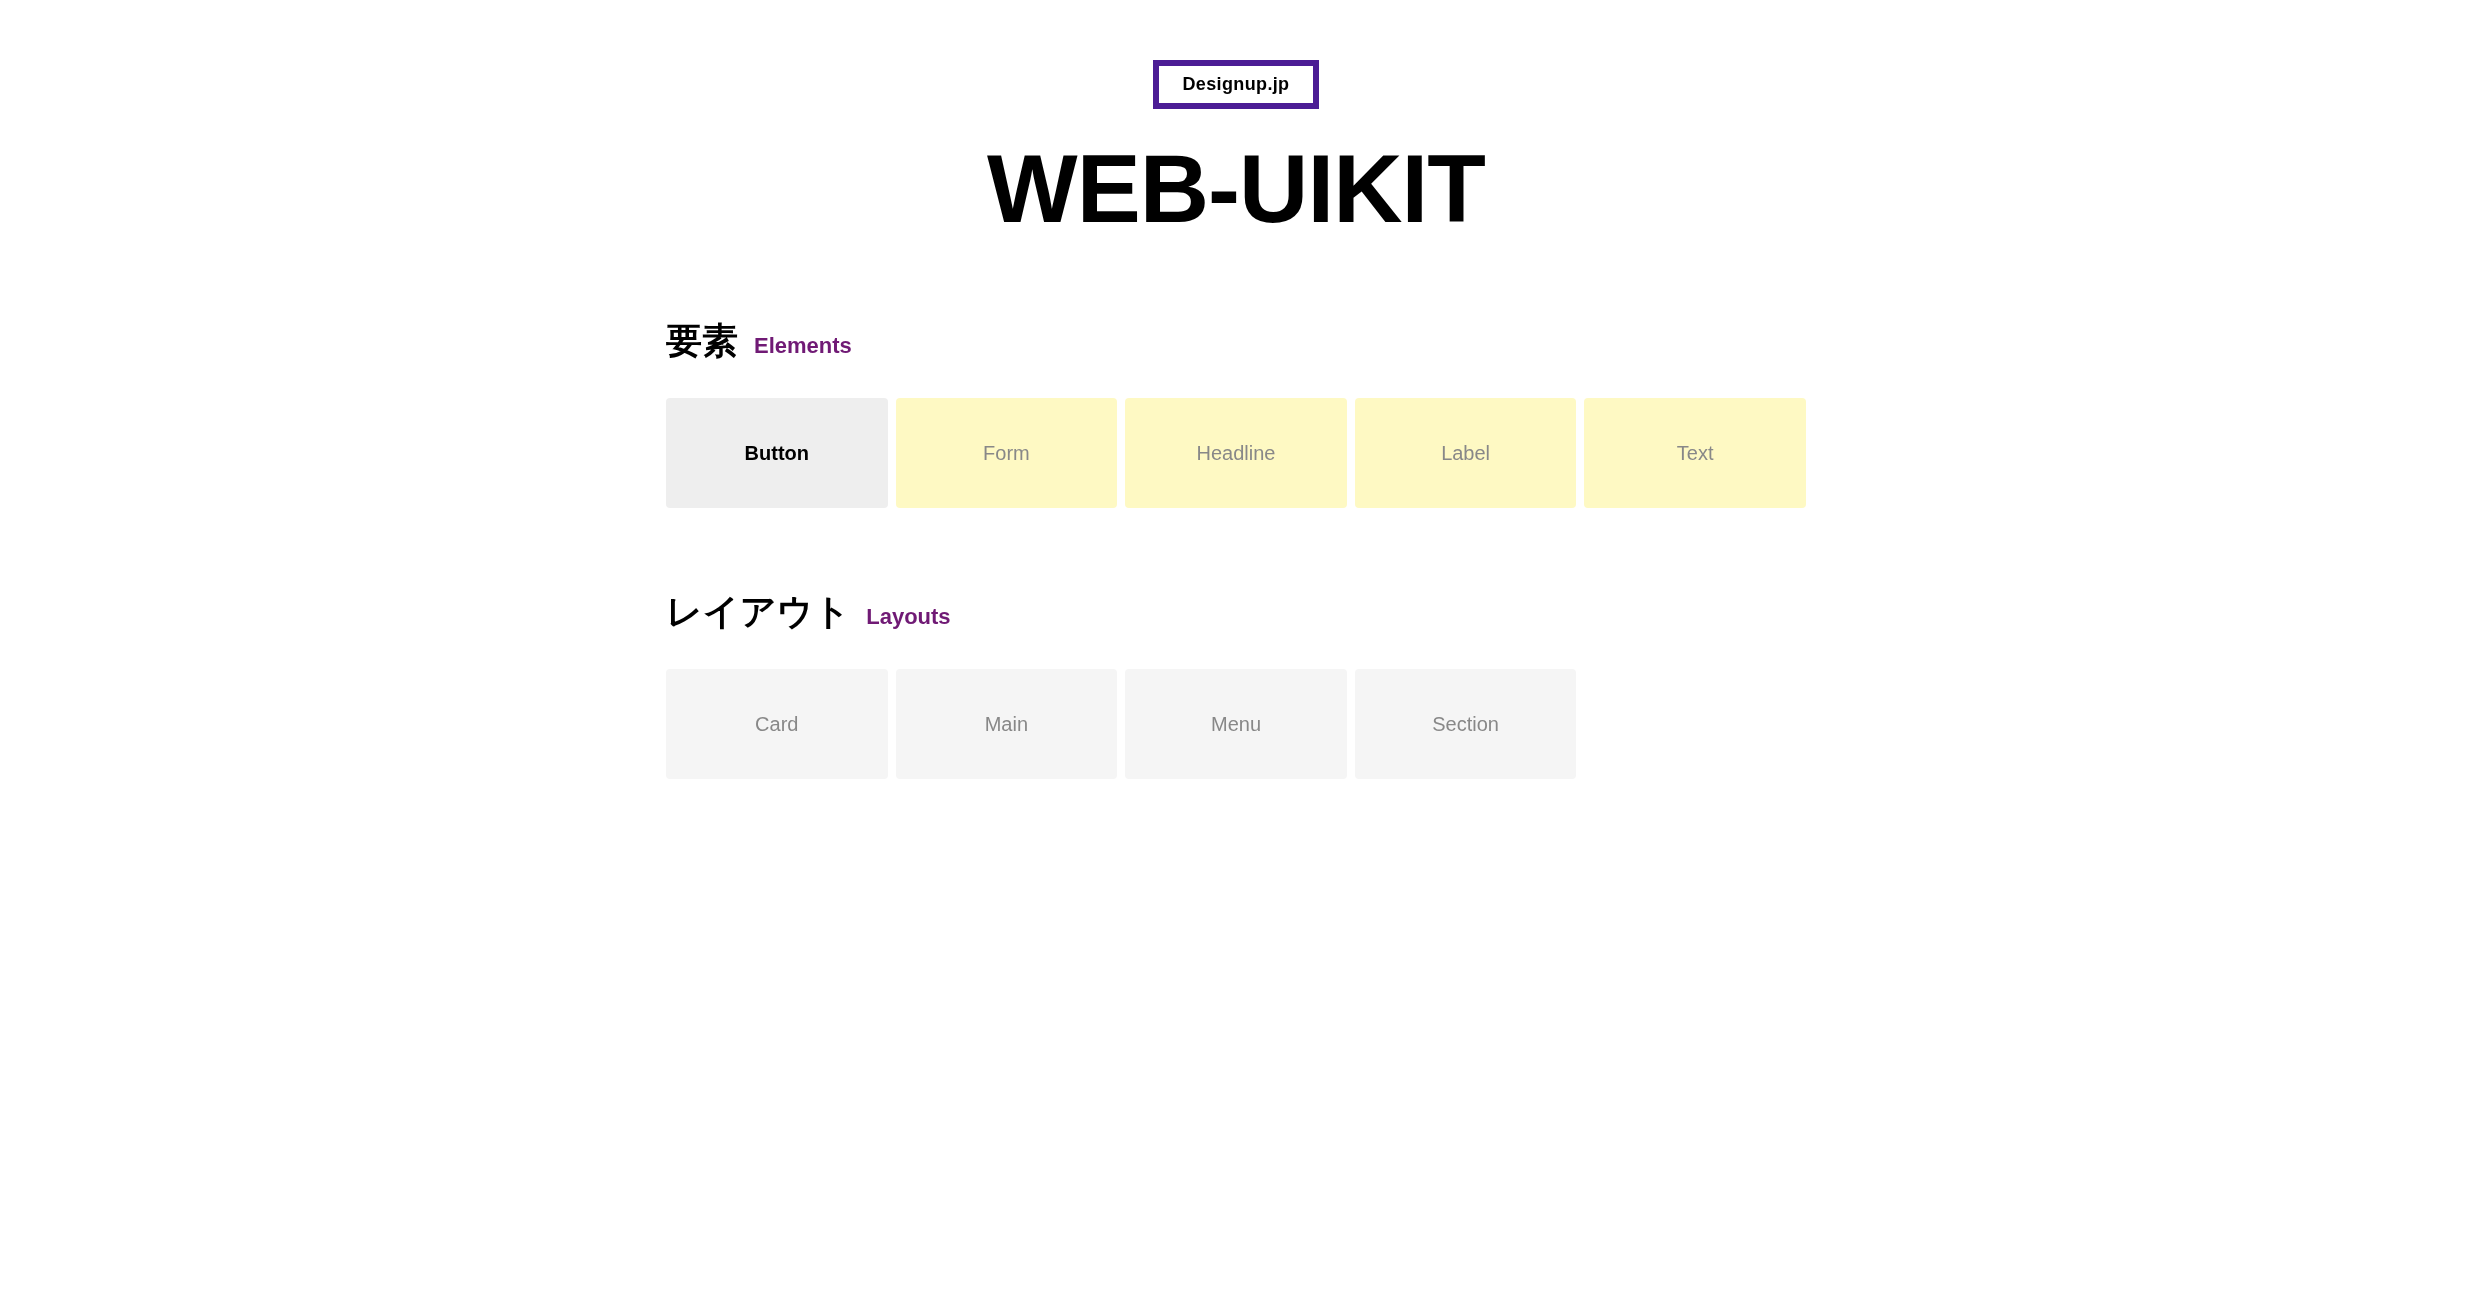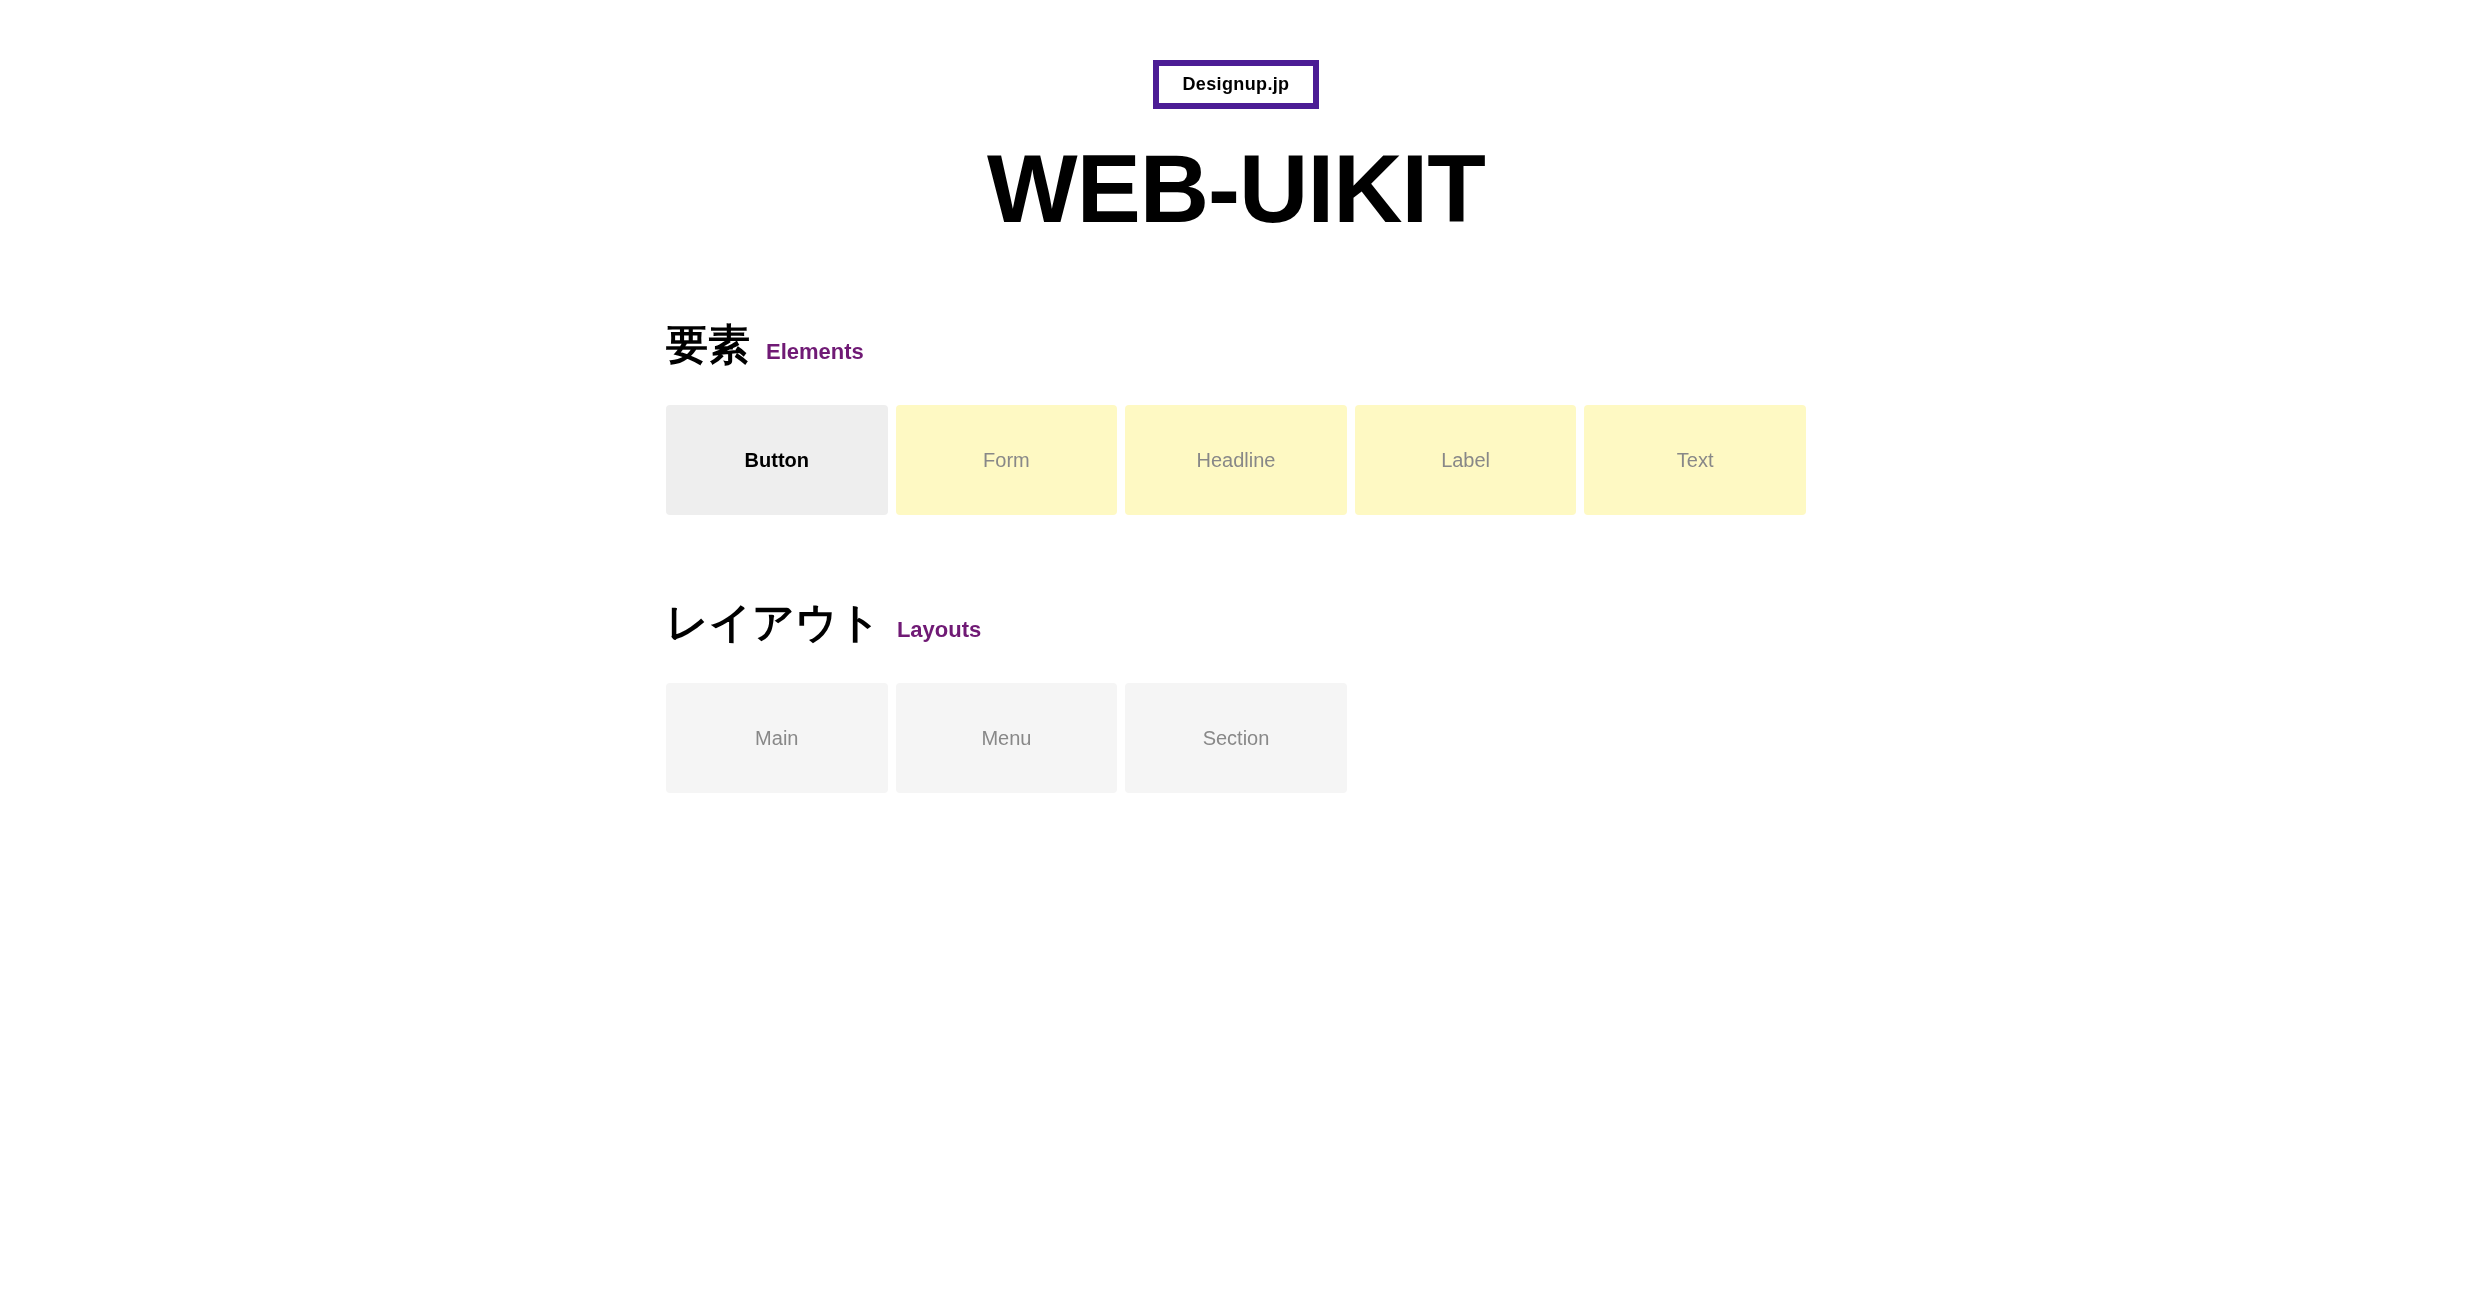--- a/index.html
+++ b/index.html
@@ -48,21 +48,21 @@
     
     .section-header {
       display: flex;
       align-items: baseline;
       gap: 16px;
       margin-bottom: 32px;
       padding-top: 20px;
     }
 
     .section-title-ja {
-      font-size: 42px;
+      font-size: 36px;
       font-weight: 900;
     }
 
     .section-title-en {
       font-size: 22px;
       font-weight: 600;
       color: #701a75;
     }
 
     
@@ -162,20 +162,23 @@
     </div>
   </section>
 
   <section class="layouts-section">
     <div class="section-header">
       <span class="section-title-ja">レイアウト</span>
       <span class="section-title-en">Layouts</span>
     </div>
     <div class="cards-grid-bottom">
       <div class="card-item-bottom">
+        <span class="card-label-bottom">Card</span>
+      </div>
+      <div class="card-item-bottom">
         <span class="card-label-bottom">Main</span>
       </div>
       <div class="card-item-bottom">
         <span class="card-label-bottom">Menu</span>
       </div>
       <div class="card-item-bottom">
         <span class="card-label-bottom">Section</span>
       </div>
     </div>
   </section>

